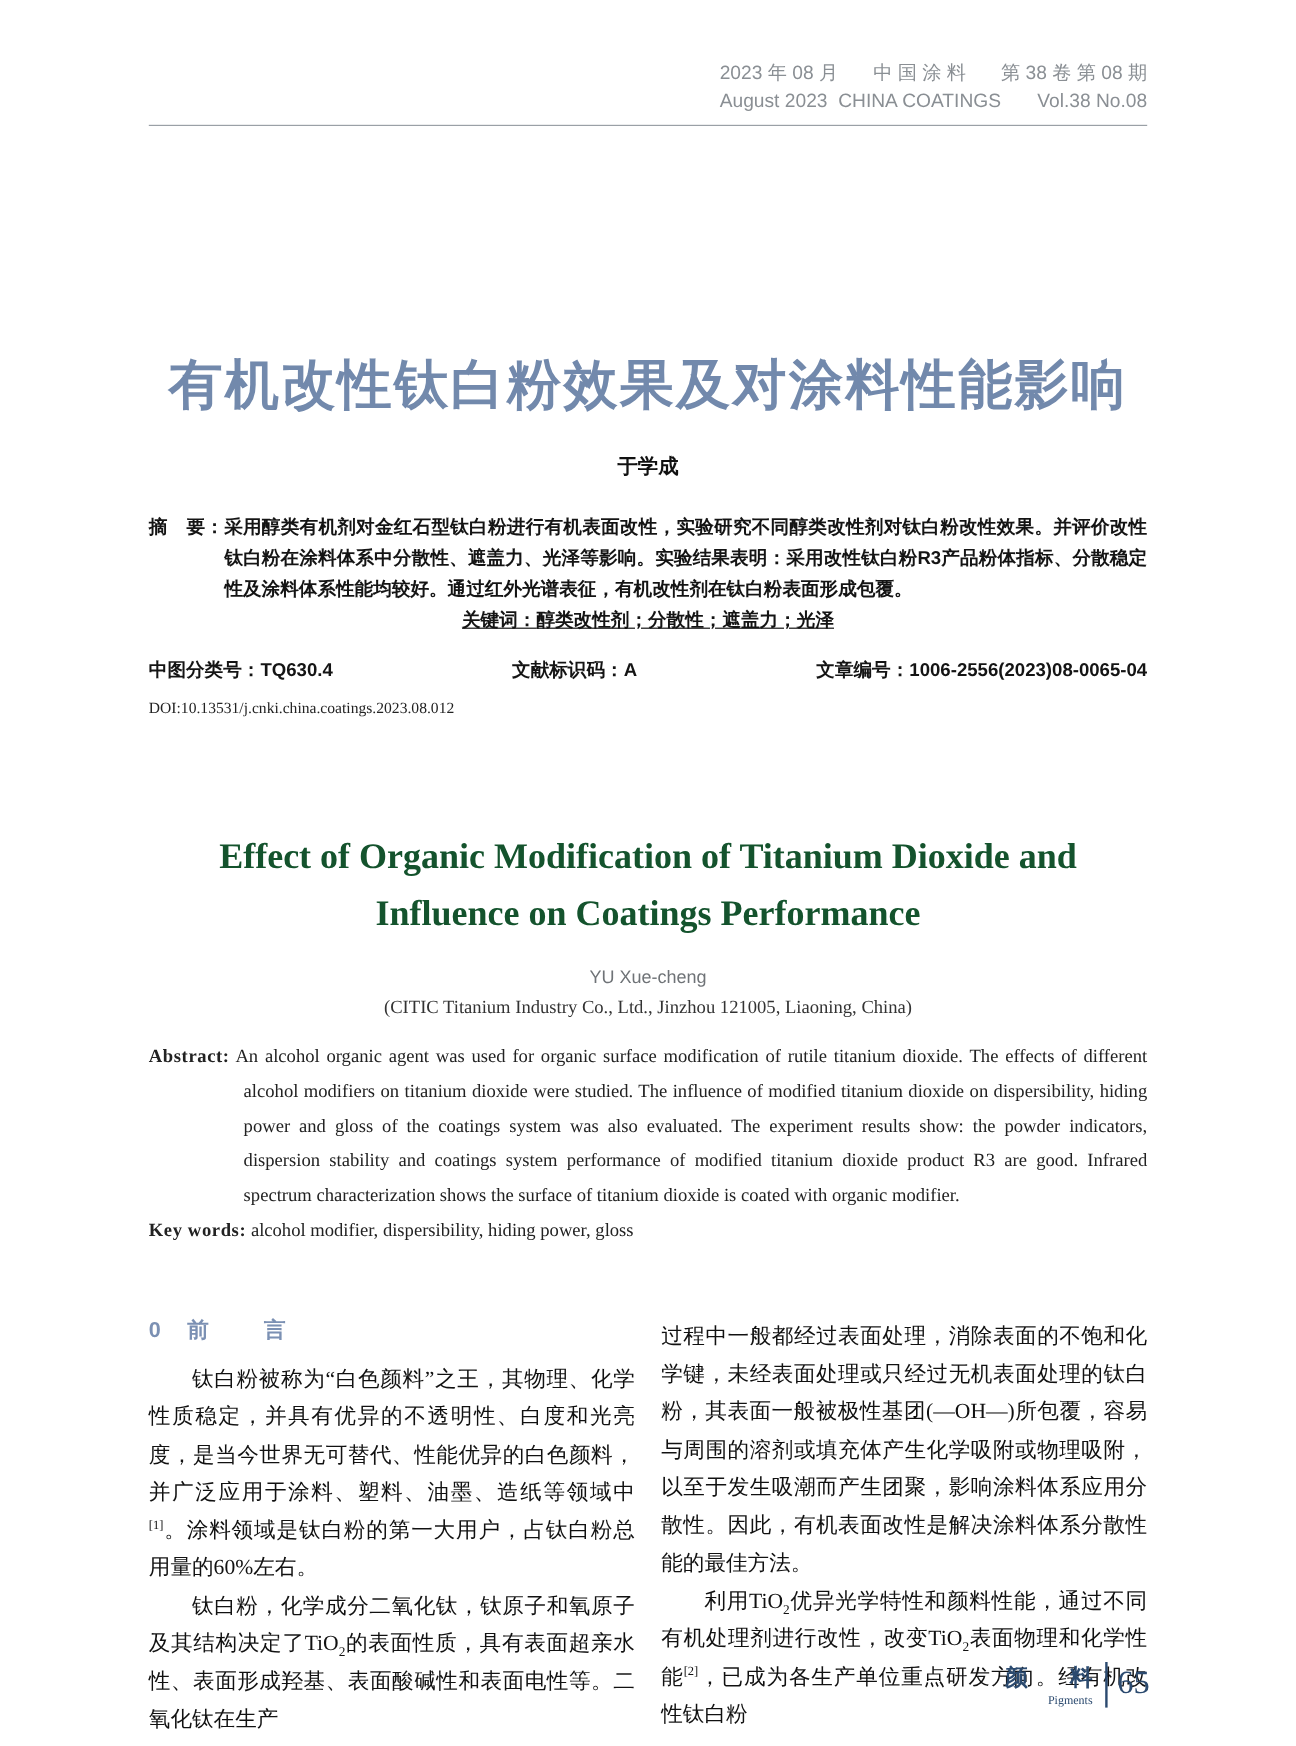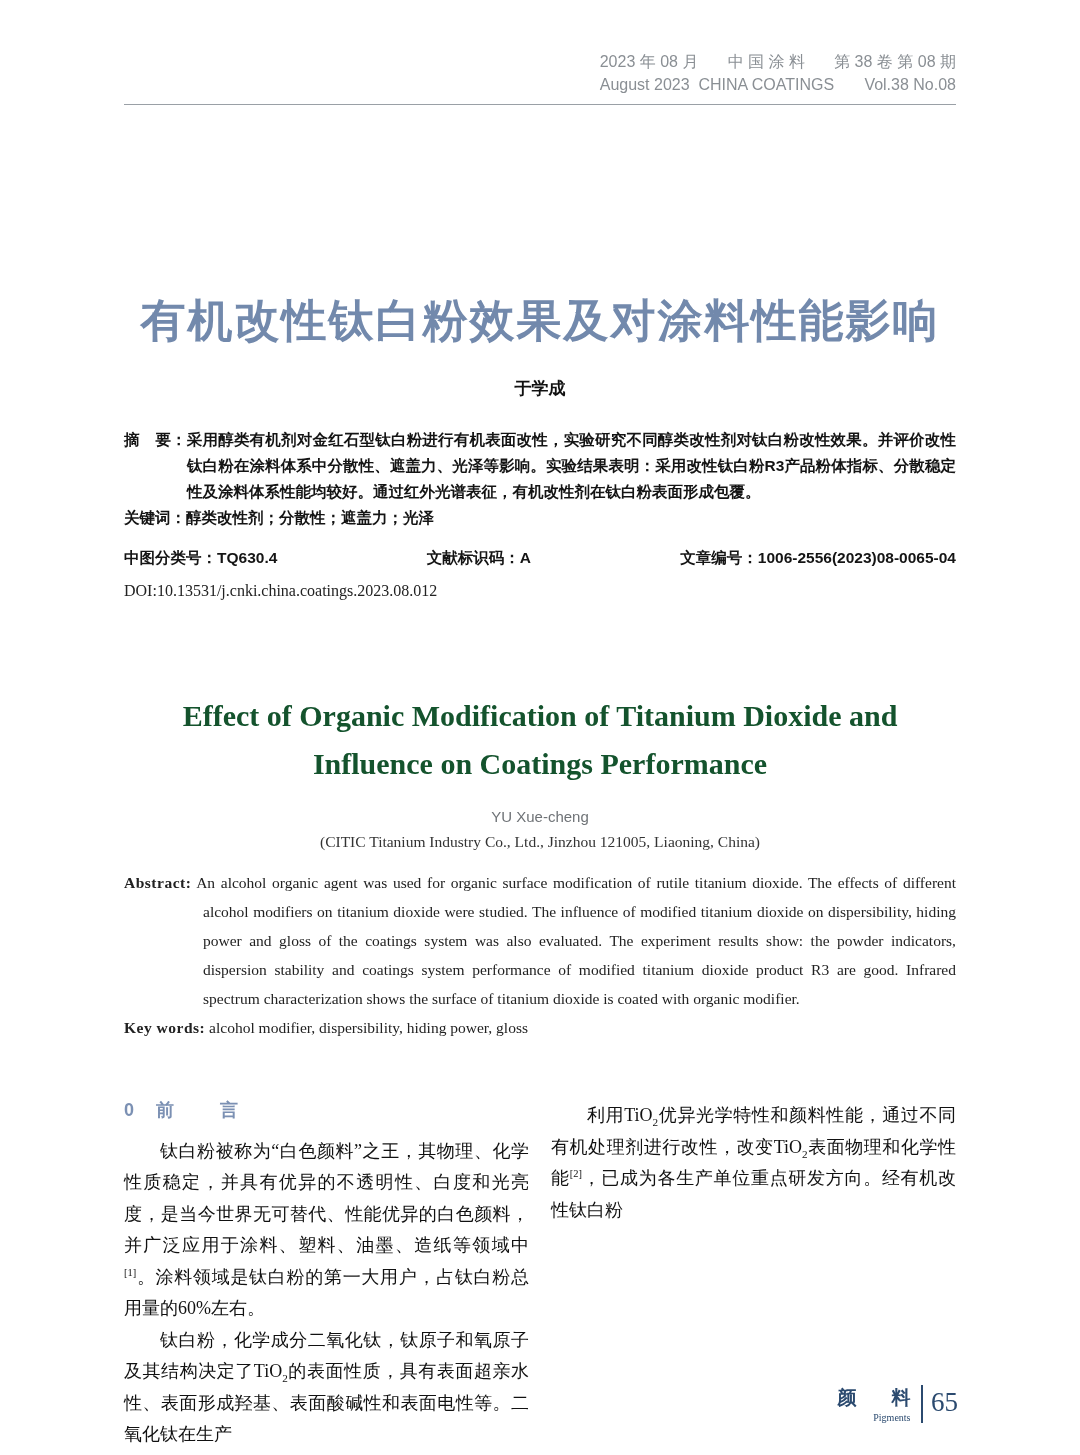--- a/index.html
+++ b/index.html
@@ -27,29 +27,29 @@
     font-size:45px;font-weight:800;letter-spacing:2px;
     color:#7289ac;font-family:"Liberation Sans","DejaVu Sans",sans-serif;
   }
   .cn-author{margin-top:26px;text-align:center;font-size:17px;font-weight:700;color:#111;}
   .cn-affil{margin-top:9px;text-align:center;font-size:15px;font-weight:700;color:#111;}
 
   
   .cn-abs{margin-top:27px;font-size:15.5px;line-height:26px;font-weight:600;color:#141414;}
   .cn-abs .hang{padding-left:63px;text-indent:-63px;text-align:justify;margin:0;}
   .cn-abs .lbl{font-weight:800;}
-  .cn-keywords{margin:0;margin-top:0;padding:0;text-align:left;}
+  .cn-keywords{margin:0;margin-top:0;padding:0;text-align:center;text-decoration:underline;}
 
   
   .meta-row{
     display:flex;justify-content:space-between;margin-top:17px;
     font-size:15.5px;font-weight:700;color:#141414;
   }
   .doi{
-    margin-top:13px;font-size:16px;font-weight:400;color:#222;
+    margin-top:13px;font-size:13px;font-weight:400;color:#222;
     font-family:"Liberation Serif","DejaVu Serif",serif;
   }
 
   
   .en-title{
     margin-top:92px;text-align:center;color:#14532d;
     font-family:"Liberation Serif","DejaVu Serif",serif;
     font-size:30px;font-weight:700;line-height:48px;
   }
   .en-author{
@@ -146,20 +146,21 @@
     <p class="en-keywords"><span class="lbl">Key words:</span> <span>alcohol modifier, dispersibility, hiding power, gloss</span></p>
   </div>
 
   <div class="bodycols">
     <div class="colL">
       <h2 class="sec-head"><span class="num">0</span><span class="ttl">前　言</span></h2>
       <p class="ind"><span>钛白粉被称为“白色颜料”之王，其物理、化学性质稳定，并具有优异的不透明性、白度和光亮度，是当今世界无可替代、性能优异的白色颜料，并广泛应用于涂料、塑料、油墨、造纸等领域中</span><sup class="ref">[1]</sup><span>。涂料领域是钛白粉的第一大用户，占钛白粉总用量的60%左右。</span></p>
       <p class="ind"><span>钛白粉，化学成分二氧化钛，钛原子和氧原子及其结构决定了TiO</span><sub class="chem">2</sub><span>的表面性质，具有表面超亲水性、表面形成羟基、表面酸碱性和表面电性等。二氧化钛在生产</span></p>
     </div>
     <div class="colR">
+      <p>过程中一般都经过表面处理，消除表面的不饱和化学键，未经表面处理或只经过无机表面处理的钛白粉，其表面一般被极性基团(—OH—)所包覆，容易与周围的溶剂或填充体产生化学吸附或物理吸附，以至于发生吸潮而产生团聚，影响涂料体系应用分散性。因此，有机表面改性是解决涂料体系分散性能的最佳方法。</p>
       <p class="ind"><span>利用TiO</span><sub class="chem">2</sub><span>优异光学特性和颜料性能，通过不同有机处理剂进行改性，改变TiO</span><sub class="chem">2</sub><span>表面物理和化学性能</span><sup class="ref">[2]</sup><span>，已成为各生产单位重点研发方向。经有机改性钛白粉</span></p>
     </div>
   </div>
 
   <div class="pfooter">
     <div class="pf-cat">
       <div class="pf-cn">颜　料</div>
       <div class="pf-en">Pigments</div>
     </div>
     <div class="pf-bar"></div>

